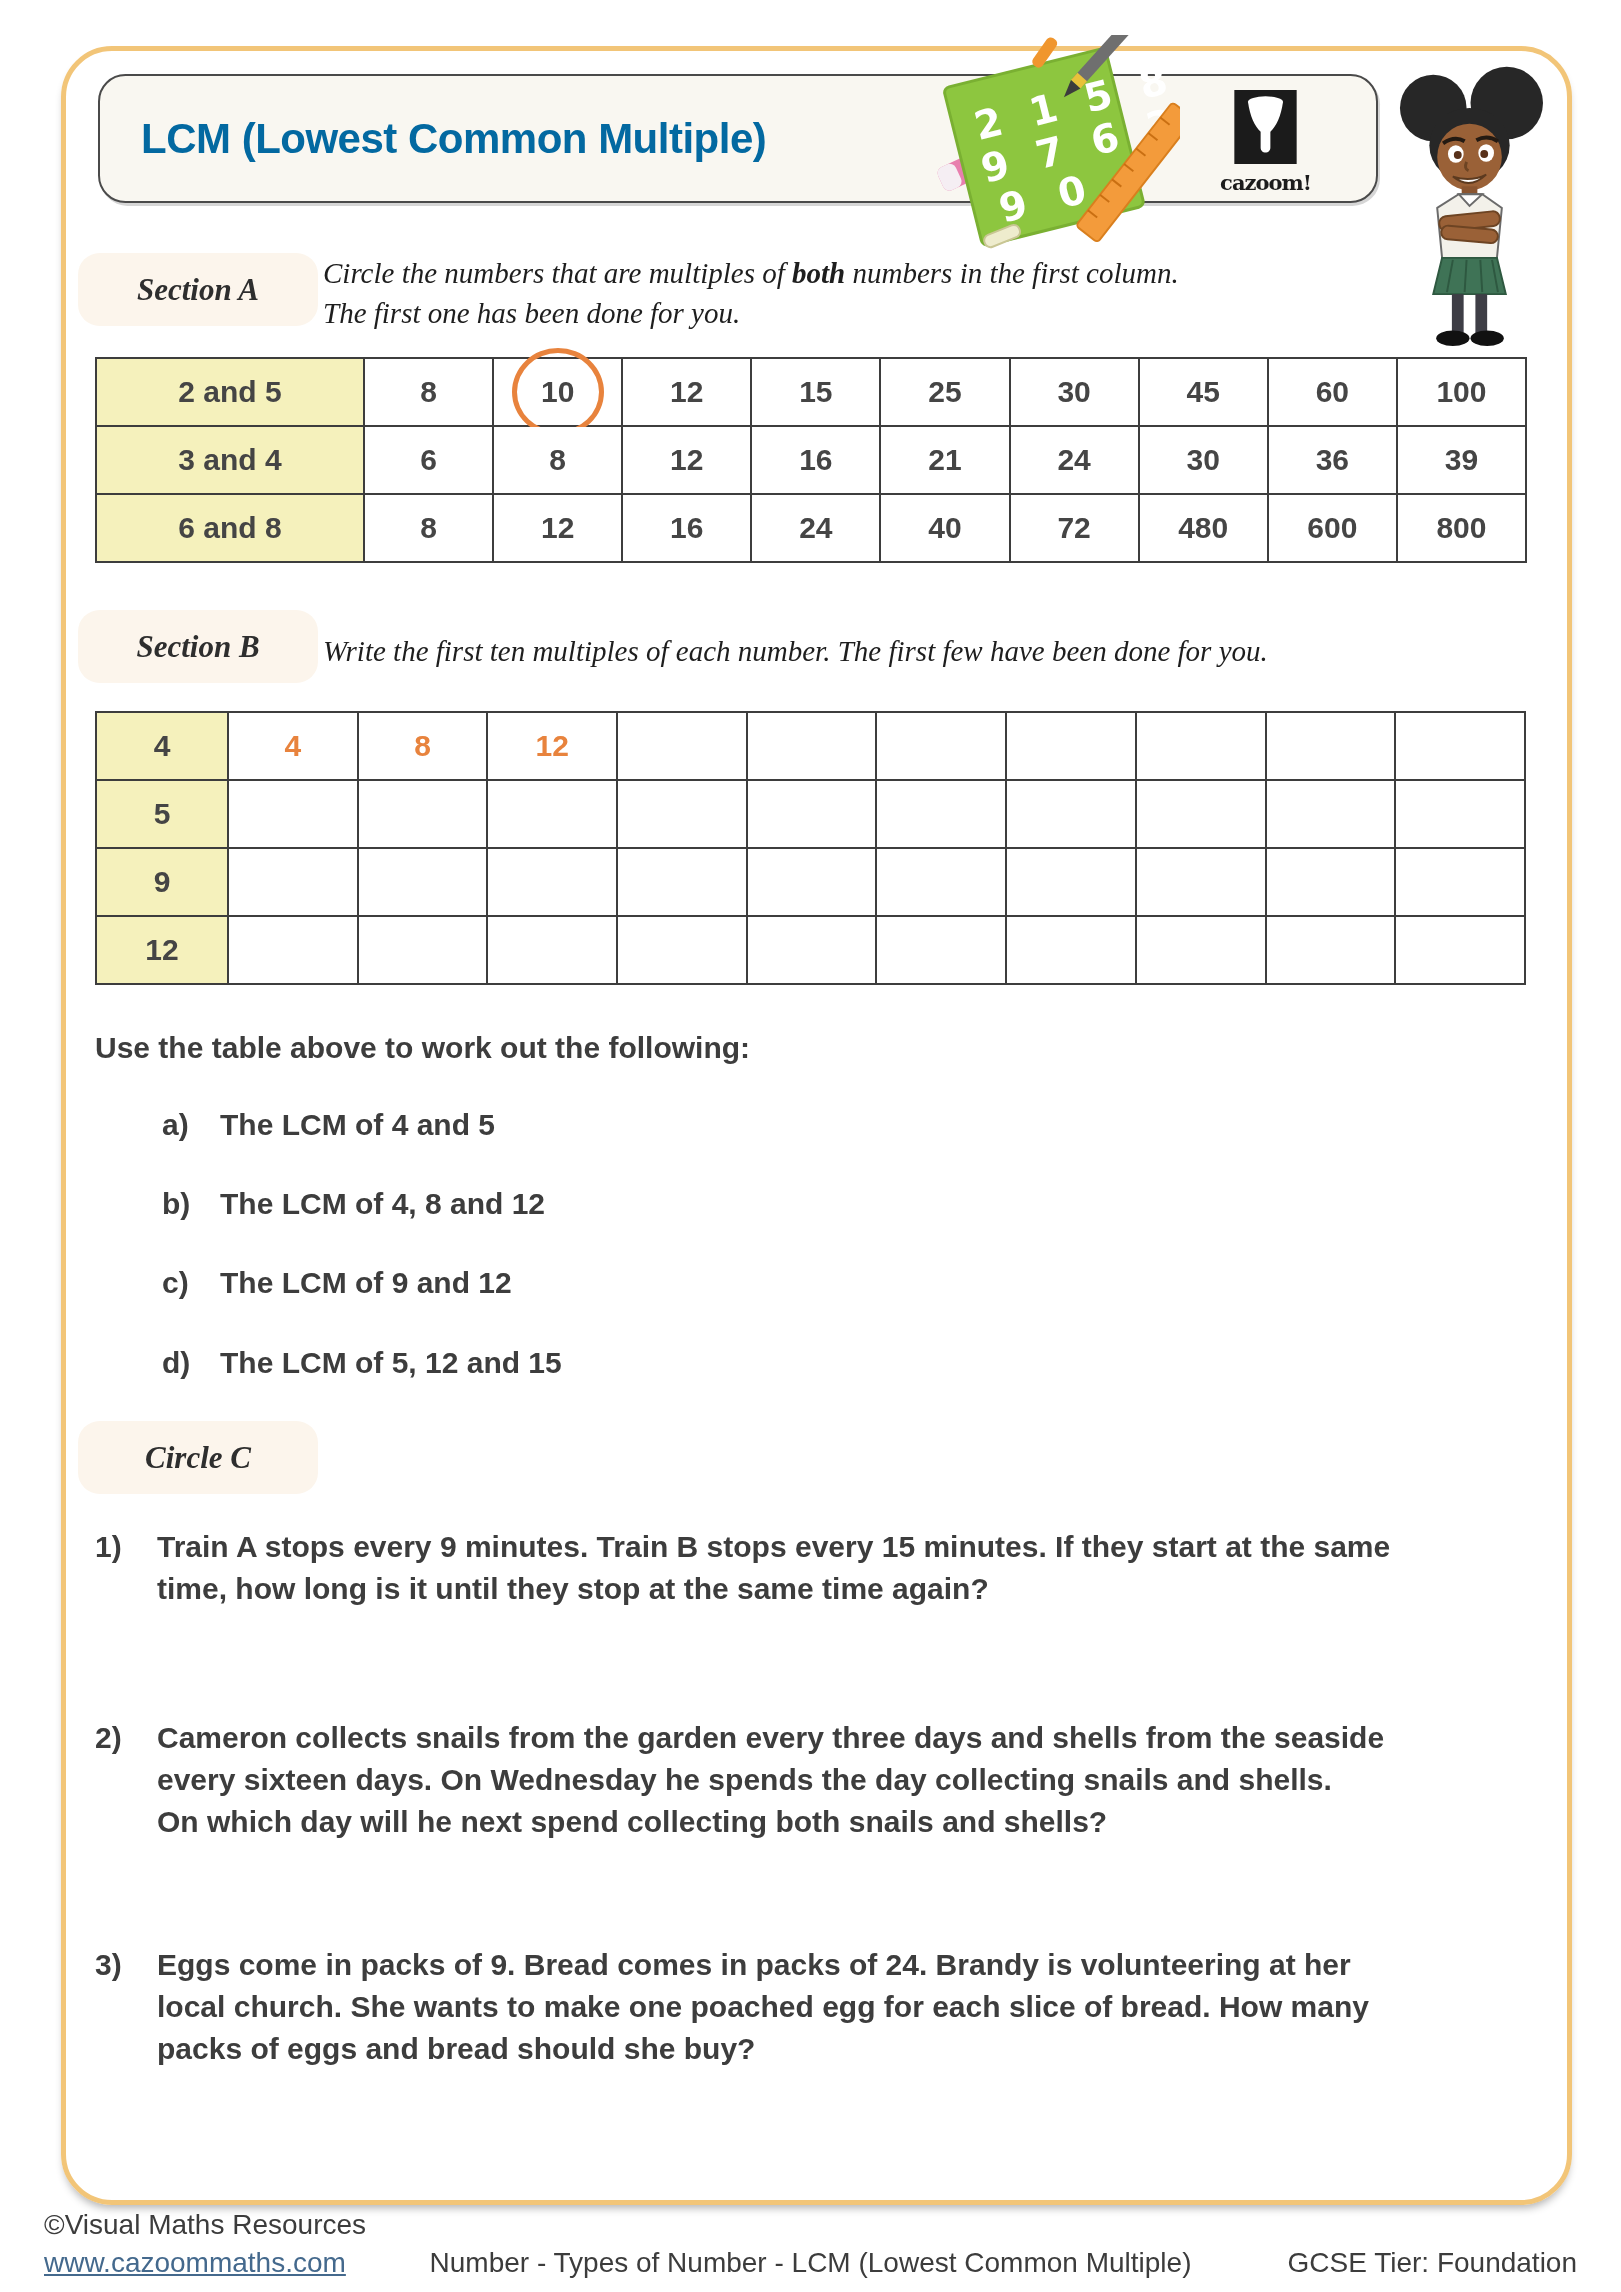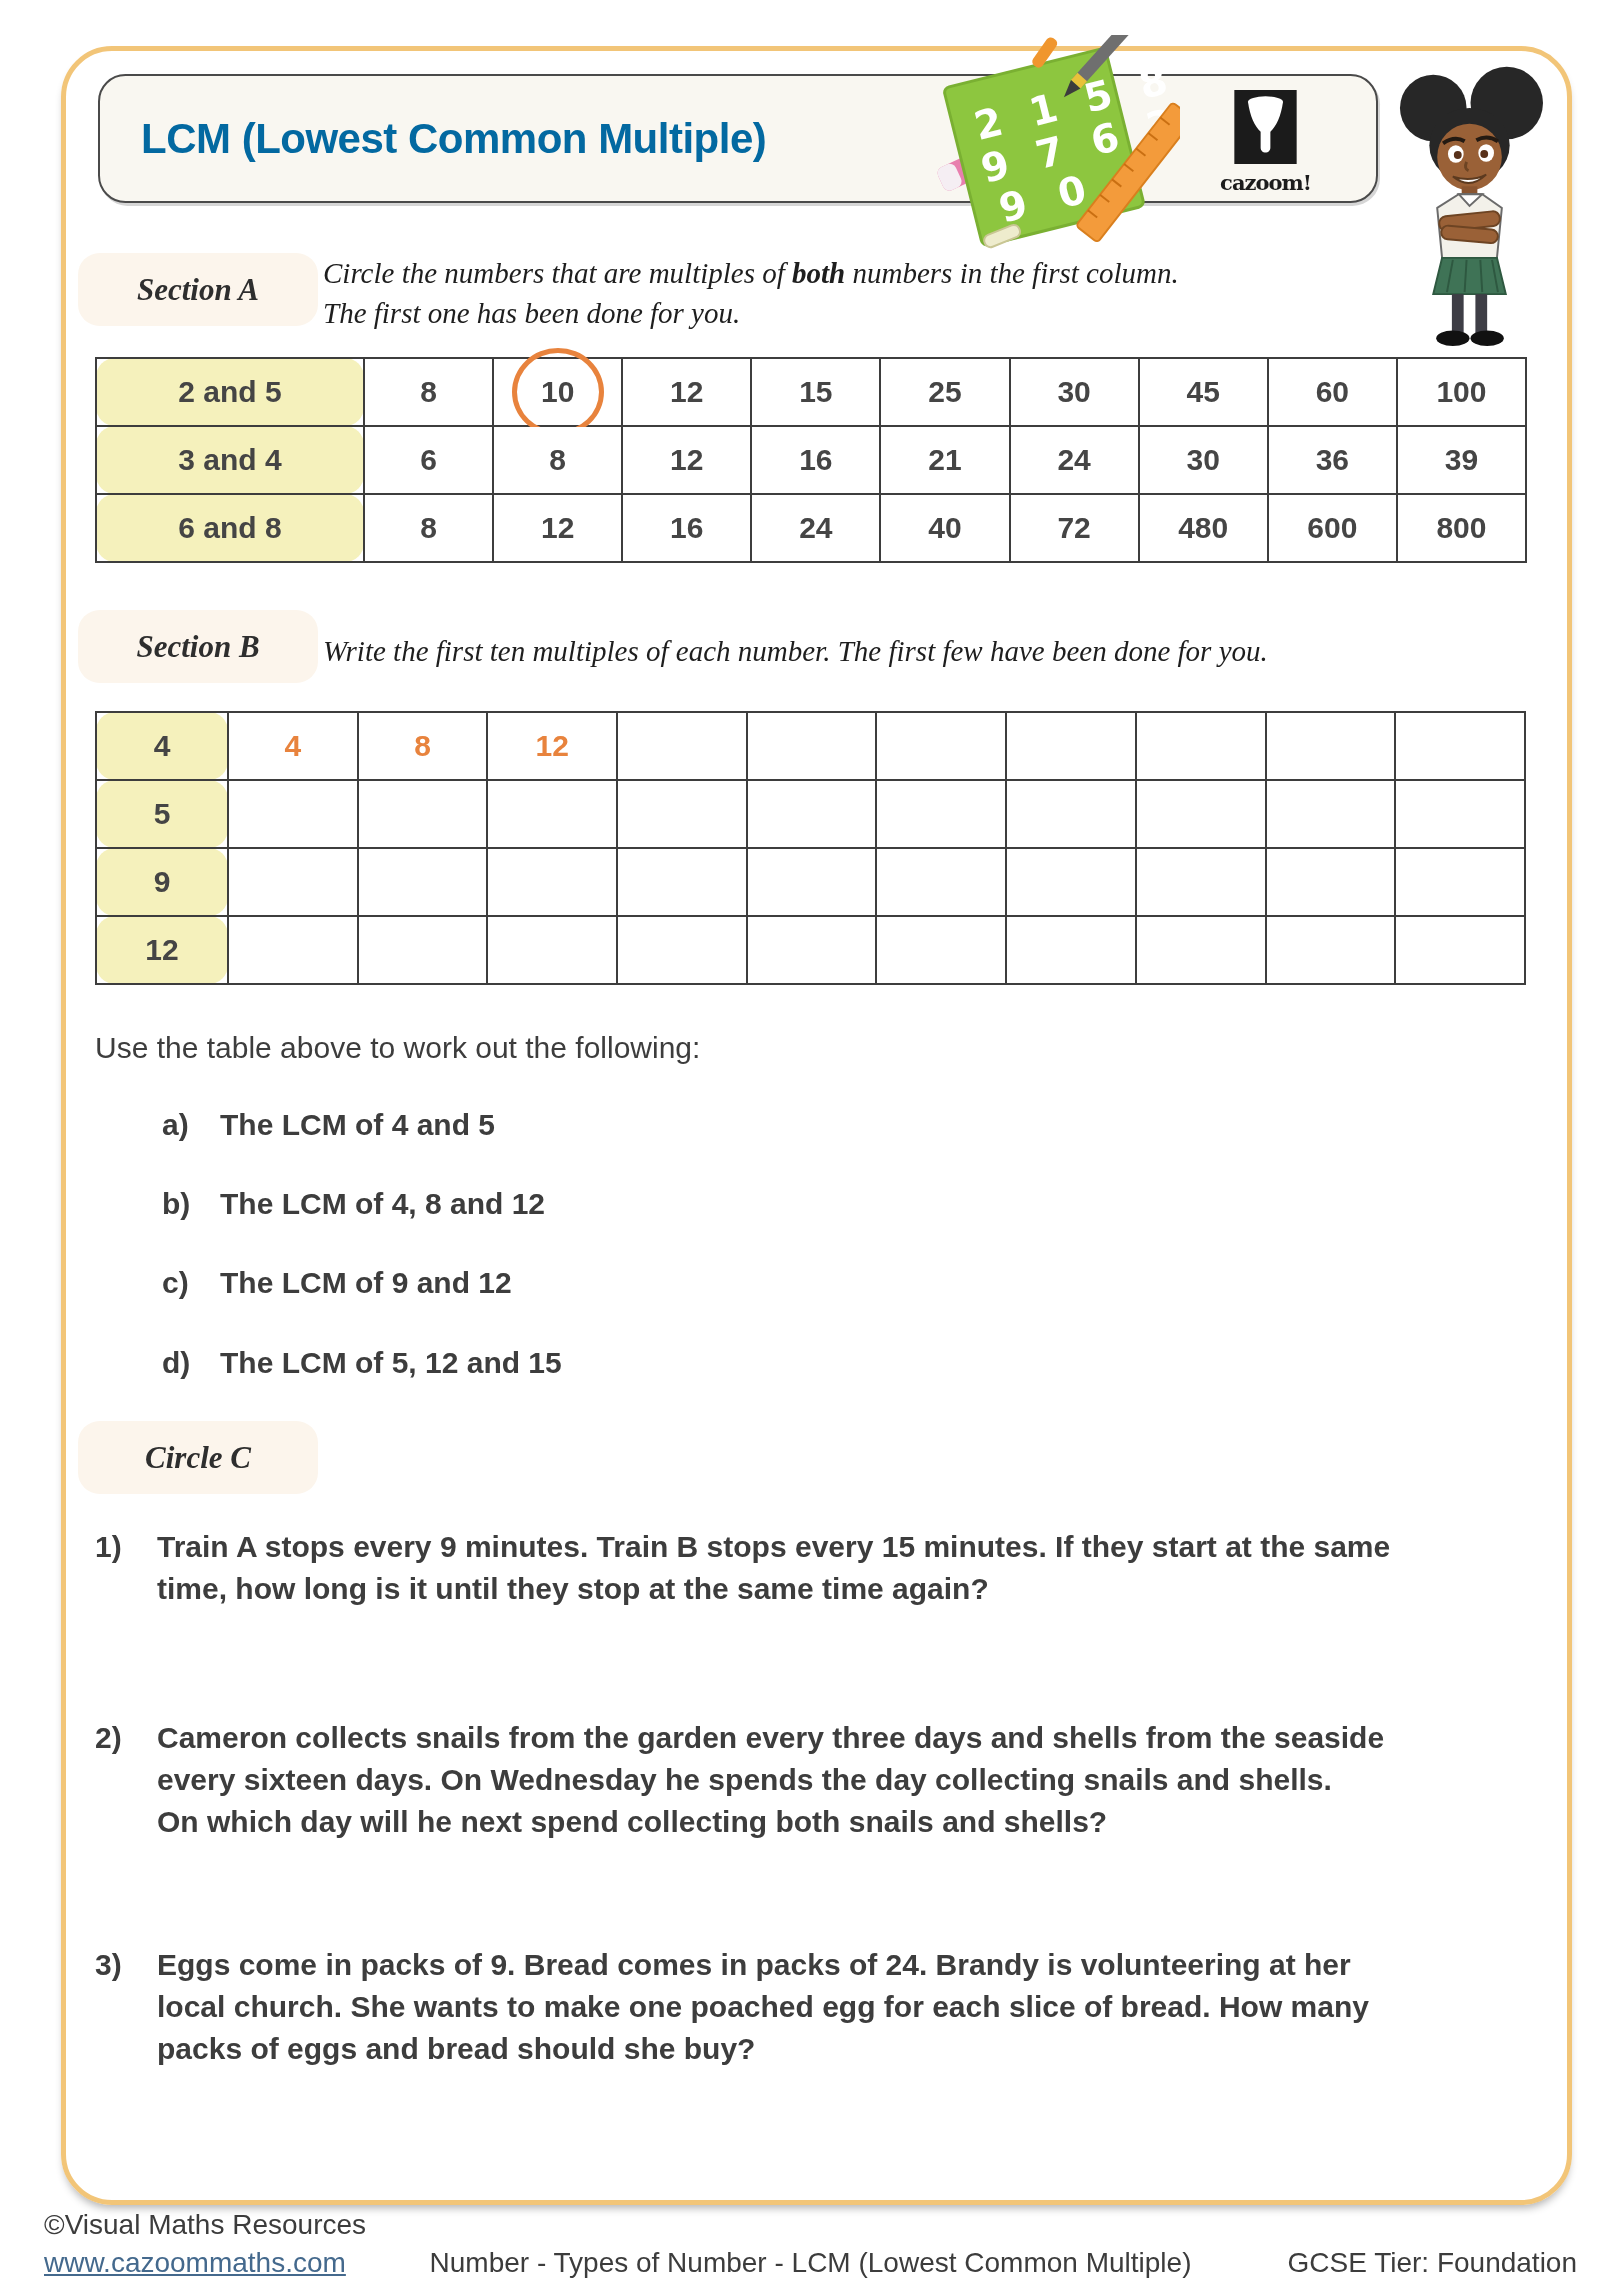--- a/index.html
+++ b/index.html
@@ -48,30 +48,30 @@
     font-size:29px; color:#1e1e1e;
   }
   .instr b { font-weight:bold; }
 
   
   table.wtable { position:absolute; border-collapse:collapse; table-layout:fixed; }
   table.wtable td {
     border:2.9px solid #3d3d3d; height:64px; text-align:center; vertical-align:middle;
     font-weight:bold; font-size:30px; color:#454545; background:#ffffff; position:relative;
   }
-  table.wtable td.hdr { background:#f5f1bc;border-radius:19px; }
+  table.wtable td.hdr { background:#f5f1bc; }
   td .circle {
     position:absolute; left:50%; top:50%; transform:translate(-50%,-50%);
     width:82px; height:78px; border:5.9px solid #e8833d; border-radius:50%;
   }
   td .circled-num { position:relative; }
   .orange { color:#e8833d !important; }
 
   
-  .prompt { position:absolute; left:95px; font-weight:normal; font-size:30px; color:#3d3d3d; }
+  .prompt { position:absolute; left:95px; font-weight:bold; font-size:30px; color:#3d3d3d; }
   .item { position:absolute; left:162px; font-weight:bold; font-size:30px; color:#3d3d3d; }
   .item-letter { display:inline-block; width:58px; }
   .question { position:absolute; left:95px; width:1402px; font-weight:bold; font-size:30px; color:#3d3d3d; line-height:42px; }
   .q-num { position:absolute; left:0; top:0; }
   .q-text { margin-left:62px; white-space:pre-line; }
 
   
   .footer-copy { position:absolute; left:44px; top:2209px; font-size:28px; color:#3c3c3c; }
   .footer-link { position:absolute; left:44px; top:2247px; font-size:28px; color:#44698d; text-decoration:underline; }
   .footer-center { position:absolute; left:0; right:0; top:2247px; text-align:center; font-size:28px; color:#3c3c3c; }

